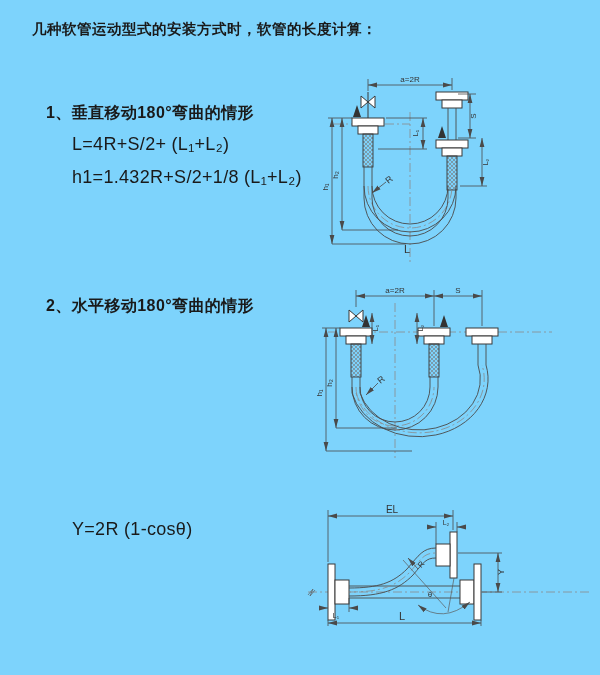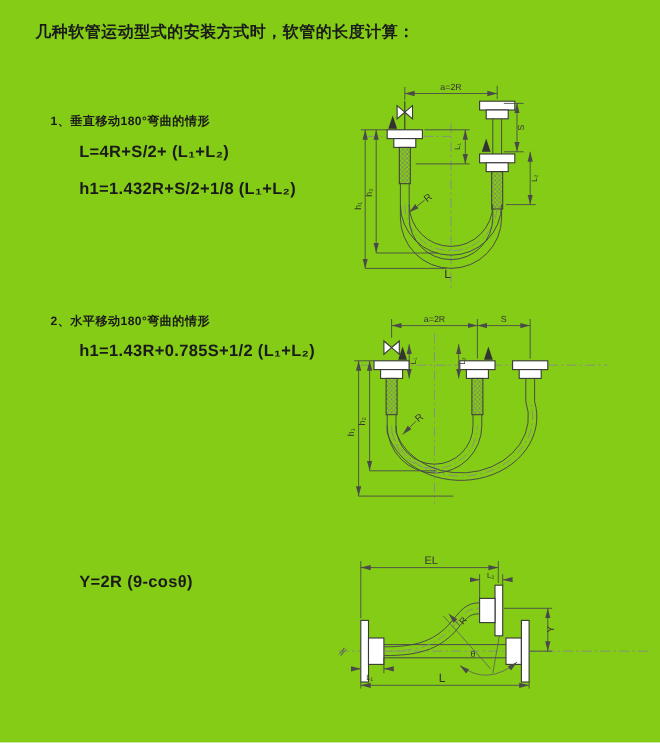--- a/index.html
+++ b/index.html
@@ -1,22 +1,22 @@
 <!DOCTYPE html>
 <html><head>
 <meta charset="utf-8">
 <style>
   html,body{margin:0;padding:0;background:#fff;}
-  #page{position:relative;width:600px;height:675px;background:#84cc16;overflow:hidden;
+  #page{position:relative;width:600px;height:675px;background:#7dd3fc;overflow:hidden;
         font-family:"Liberation Sans",sans-serif;color:#1a1a1a;}
   .title{position:absolute;left:32px;top:20px;font-size:14.5px;font-weight:700;letter-spacing:0.5px;}
   .section{position:absolute;left:46px;width:275px;}
-  .sec1{top:103px;} .sec2{top:284px;} .sec3{top:513px;}
-  .heading{font-size:11px;font-weight:700;letter-spacing:0.4px;margin:0 0 4px 0;}
-  .formula{font-size:15px;letter-spacing:0.3px;margin:0;padding:0 0 0 26px;line-height:33px;white-space:nowrap;font-weight:bold;}
+  .sec1{top:103px;} .sec2{top:296px;} .sec3{top:513px;}
+  .heading{font-size:16px;font-weight:700;letter-spacing:0.4px;margin:0 0 4px 0;}
+  .formula{font-size:18px;letter-spacing:0.3px;margin:0;padding:0 0 0 26px;line-height:33px;white-space:nowrap;}
   .diagram{position:absolute;}
   .d1{left:310px;top:72px;} .d2{left:312px;top:283px;} .d3{left:300px;top:500px;}
   svg{display:block;}
   svg text{font-family:"Liberation Sans",sans-serif;fill:#333;}
   .draw{stroke:#383838;stroke-width:1;fill:none;}
   .draw2{stroke:#4a4a4a;stroke-width:0.9;fill:none;}
   .dim{stroke:#4a4a4a;stroke-width:0.8;fill:none;}
   .cl{stroke:#8a8a8a;stroke-width:0.8;fill:none;stroke-dasharray:9 3 2 3;}
   .thin{stroke:#5a5a5a;stroke-width:0.7;fill:none;}
   .flange{fill:#ffffff;stroke:#383838;stroke-width:1;}
@@ -30,25 +30,24 @@
   <div class="title">几种软管运动型式的安装方式时，软管的长度计算：</div>
 
   <div class="section sec1">
     <div class="heading">1、垂直移动180°弯曲的情形</div>
     <p class="formula">L=4R+S/2+ (L₁+L₂)</p>
     <p class="formula">h1=1.432R+S/2+1/8 (L₁+L₂)</p>
   </div>
 
   <div class="section sec2">
     <div class="heading">2、水平移动180°弯曲的情形</div>
-    <p class="formula">h1=1.43R+0.785S+1/2 (L₁+L₂)</p>
   </div>
 
   <div class="section sec3">
-    <p class="formula">Y=2R (9-cosθ)</p>
+    <p class="formula">Y=2R (1-cosθ)</p>
   </div>
 
   <div class="diagram d1">
     <svg width="280" height="195" viewBox="0 0 280 195">
       <defs>
         <marker id="d1ar" markerWidth="10" markerHeight="8" refX="9" refY="3" orient="auto-start-reverse" markerUnits="userSpaceOnUse">
           <path d="M0,0.6 L9,3 L0,5.4 Z" fill="#4a4a4a"></path>
         </marker>
         <pattern id="braid1" width="4" height="4" patternUnits="userSpaceOnUse">
           <path d="M0,0L4,4 M4,0L0,4" stroke="#777" stroke-width="0.6"></path>

